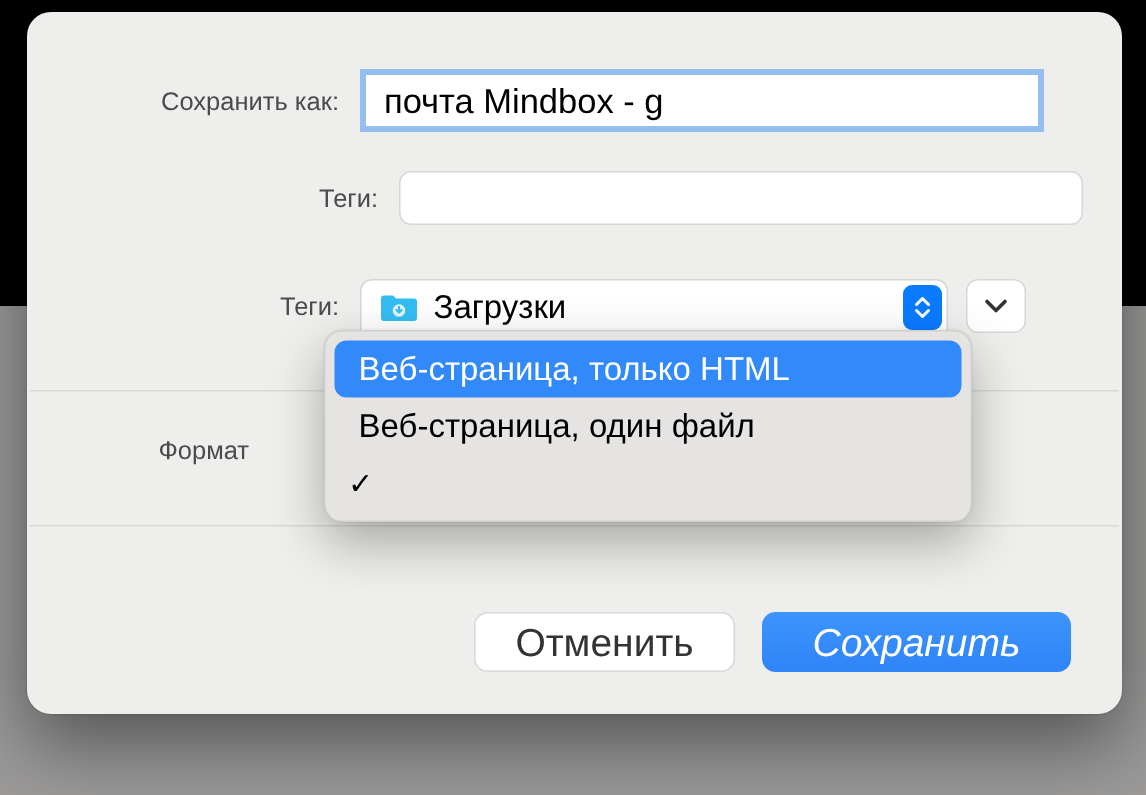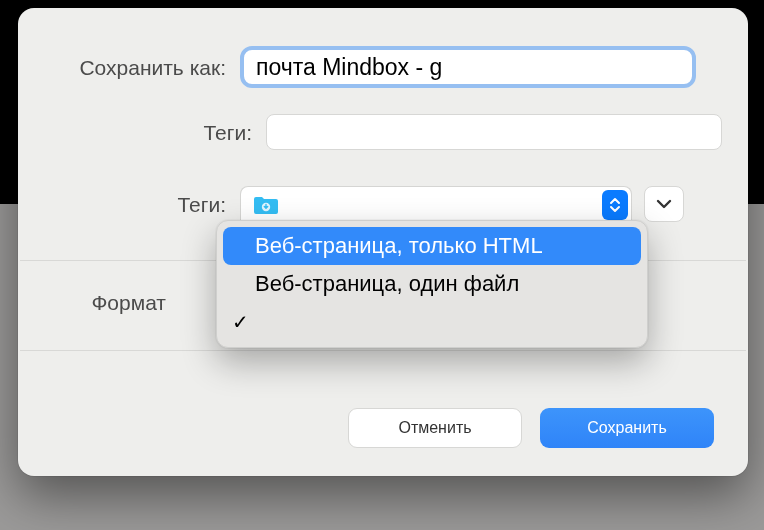--- a/index.html
+++ b/index.html
@@ -30,32 +30,32 @@
     .row {
       position: absolute;
       left: 0; right: 0;
       display: flex;
       align-items: center;
     }
     .row-label {
       width: 222px;
       padding-right: 14px;
       text-align: right;
-      font-size: 21px;
+      font-size: 17px;
       color: #4b4b4b;
       line-height: 1;
     }
     .row-field { flex: 0 0 auto; }
 
     
     #row1 { top: 38px; }
     .filename-wrap {
       width: 456px; height: 42px;
       border: 4px solid #96bff1;
-      border-radius: 12px;
+      border-radius: 0;
       background: #fff;
       display: flex; align-items: center;
       padding: 0 12px;
     }
     .filename-input {
       border: none; outline: none;
       width: 100%;
       font-size: 23px;
       color: #000;
       background: transparent;
@@ -139,55 +139,56 @@
       position: absolute;
       left: 0; right: 0; bottom: 28px;
       display: flex;
       justify-content: flex-end;
       padding-right: 34px;
       gap: 18px;
     }
     .btn {
       height: 40px;
       border-radius: 9px;
-      font-size: 16px;
+      font-size: 26px;
       display: flex; align-items: center; justify-content: center;
       padding: 0 28px;
       cursor: default;
     }
     .btn-cancel {
       background: #fff;
       color: #333;
       border: 1px solid #d7d7d5;
       width: 174px;
     }
     .btn-save {
       background: linear-gradient(#3d94fb, #2f84f8);
       color: #fff;
-      width: 174px;
+      width: 206px;
+      font-style: italic;
     }
 
     
     .popover {
       position: absolute;
       left: 198px; top: 212px;
       width: 432px;
       background: #e5e4e2;
       border: 1px solid #cfcfcd;
       border-radius: 12px;
       box-shadow: 0 14px 34px rgba(0,0,0,.30), 0 0 0 1px rgba(0,0,0,.03);
       padding: 6px;
     }
     .popover-item {
       height: 38px;
       border-radius: 8px;
       display: flex; align-items: center;
       font-size: 22px;
       color: #000;
-      padding-left: 32px;
+      padding-left: 16px;
       position: relative;
       cursor: default;
     }
     .popover-item.highlighted {
       background: #328afa;
       color: #fff;
     }
     .popover-check {
       position: absolute;
       left: 9px;
@@ -220,20 +221,21 @@
     <div class="row-label">Теги:</div>
     <div class="row-field" style="display:flex;align-items:center">
       <div class="where-select">
         <span class="folder-icon">
           <svg width="26" height="20" viewBox="0 0 26 20">
             <path d="M1 4 a2 2 0 0 1 2-2 h6 l2 2 h12 a2 2 0 0 1 2 2 v11 a2 2 0 0 1 -2 2 H3 a2 2 0 0 1 -2 -2 Z" fill="#34bdf3"></path>
             <circle cx="13" cy="12" r="4.2" fill="#fff" opacity="0.85"></circle>
             <path d="M13 9.5 v3.5 M11.3 11.6 L13 13.3 L14.7 11.6" stroke="#34bdf3" stroke-width="1.4" fill="none" stroke-linecap="round" stroke-linejoin="round"></path>
           </svg>
         </span>
+        <span class="where-text">Загрузки</span>
         <span class="stepper">
           <svg width="12" height="8" viewBox="0 0 12 8">
               <path d="M2 6 L6 2 L10 6" stroke="#fff" stroke-width="2" fill="none" stroke-linecap="round" stroke-linejoin="round"></path>
             </svg>
           <svg width="12" height="8" viewBox="0 0 12 8">
               <path d="M2 2 L6 6 L10 2" stroke="#fff" stroke-width="2" fill="none" stroke-linecap="round" stroke-linejoin="round"></path>
             </svg>
         </span>
       </div>
       <div class="expand-btn">

